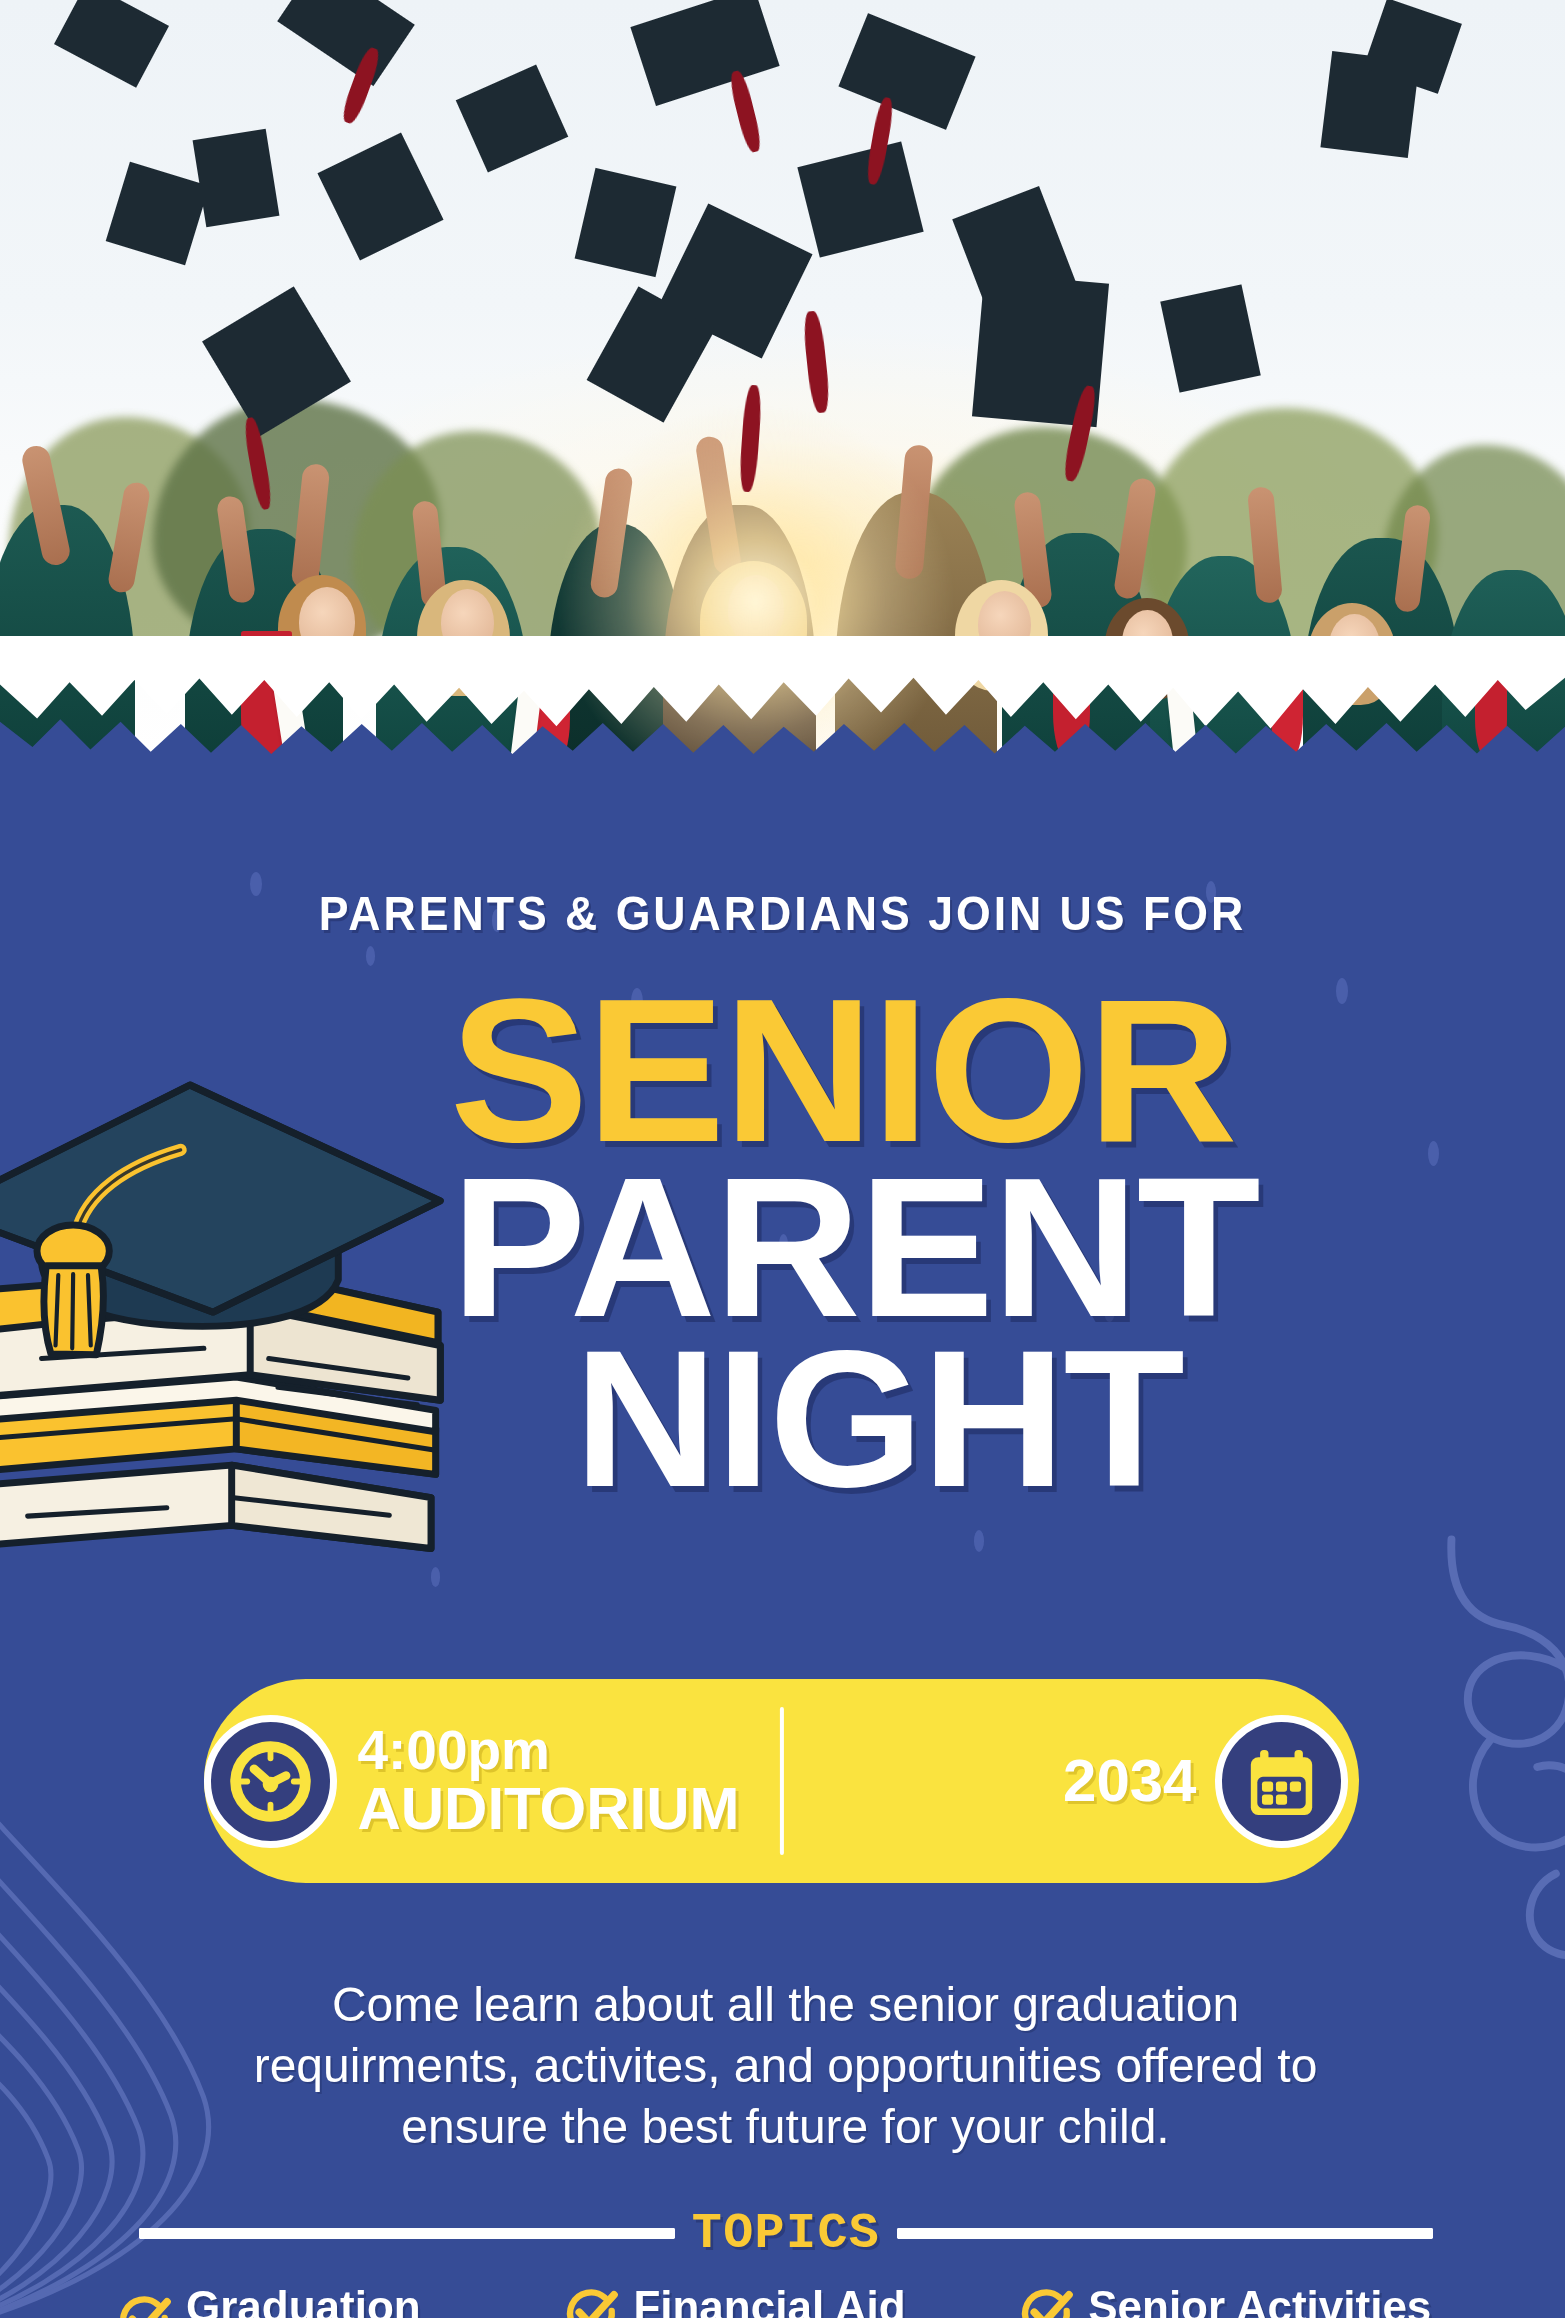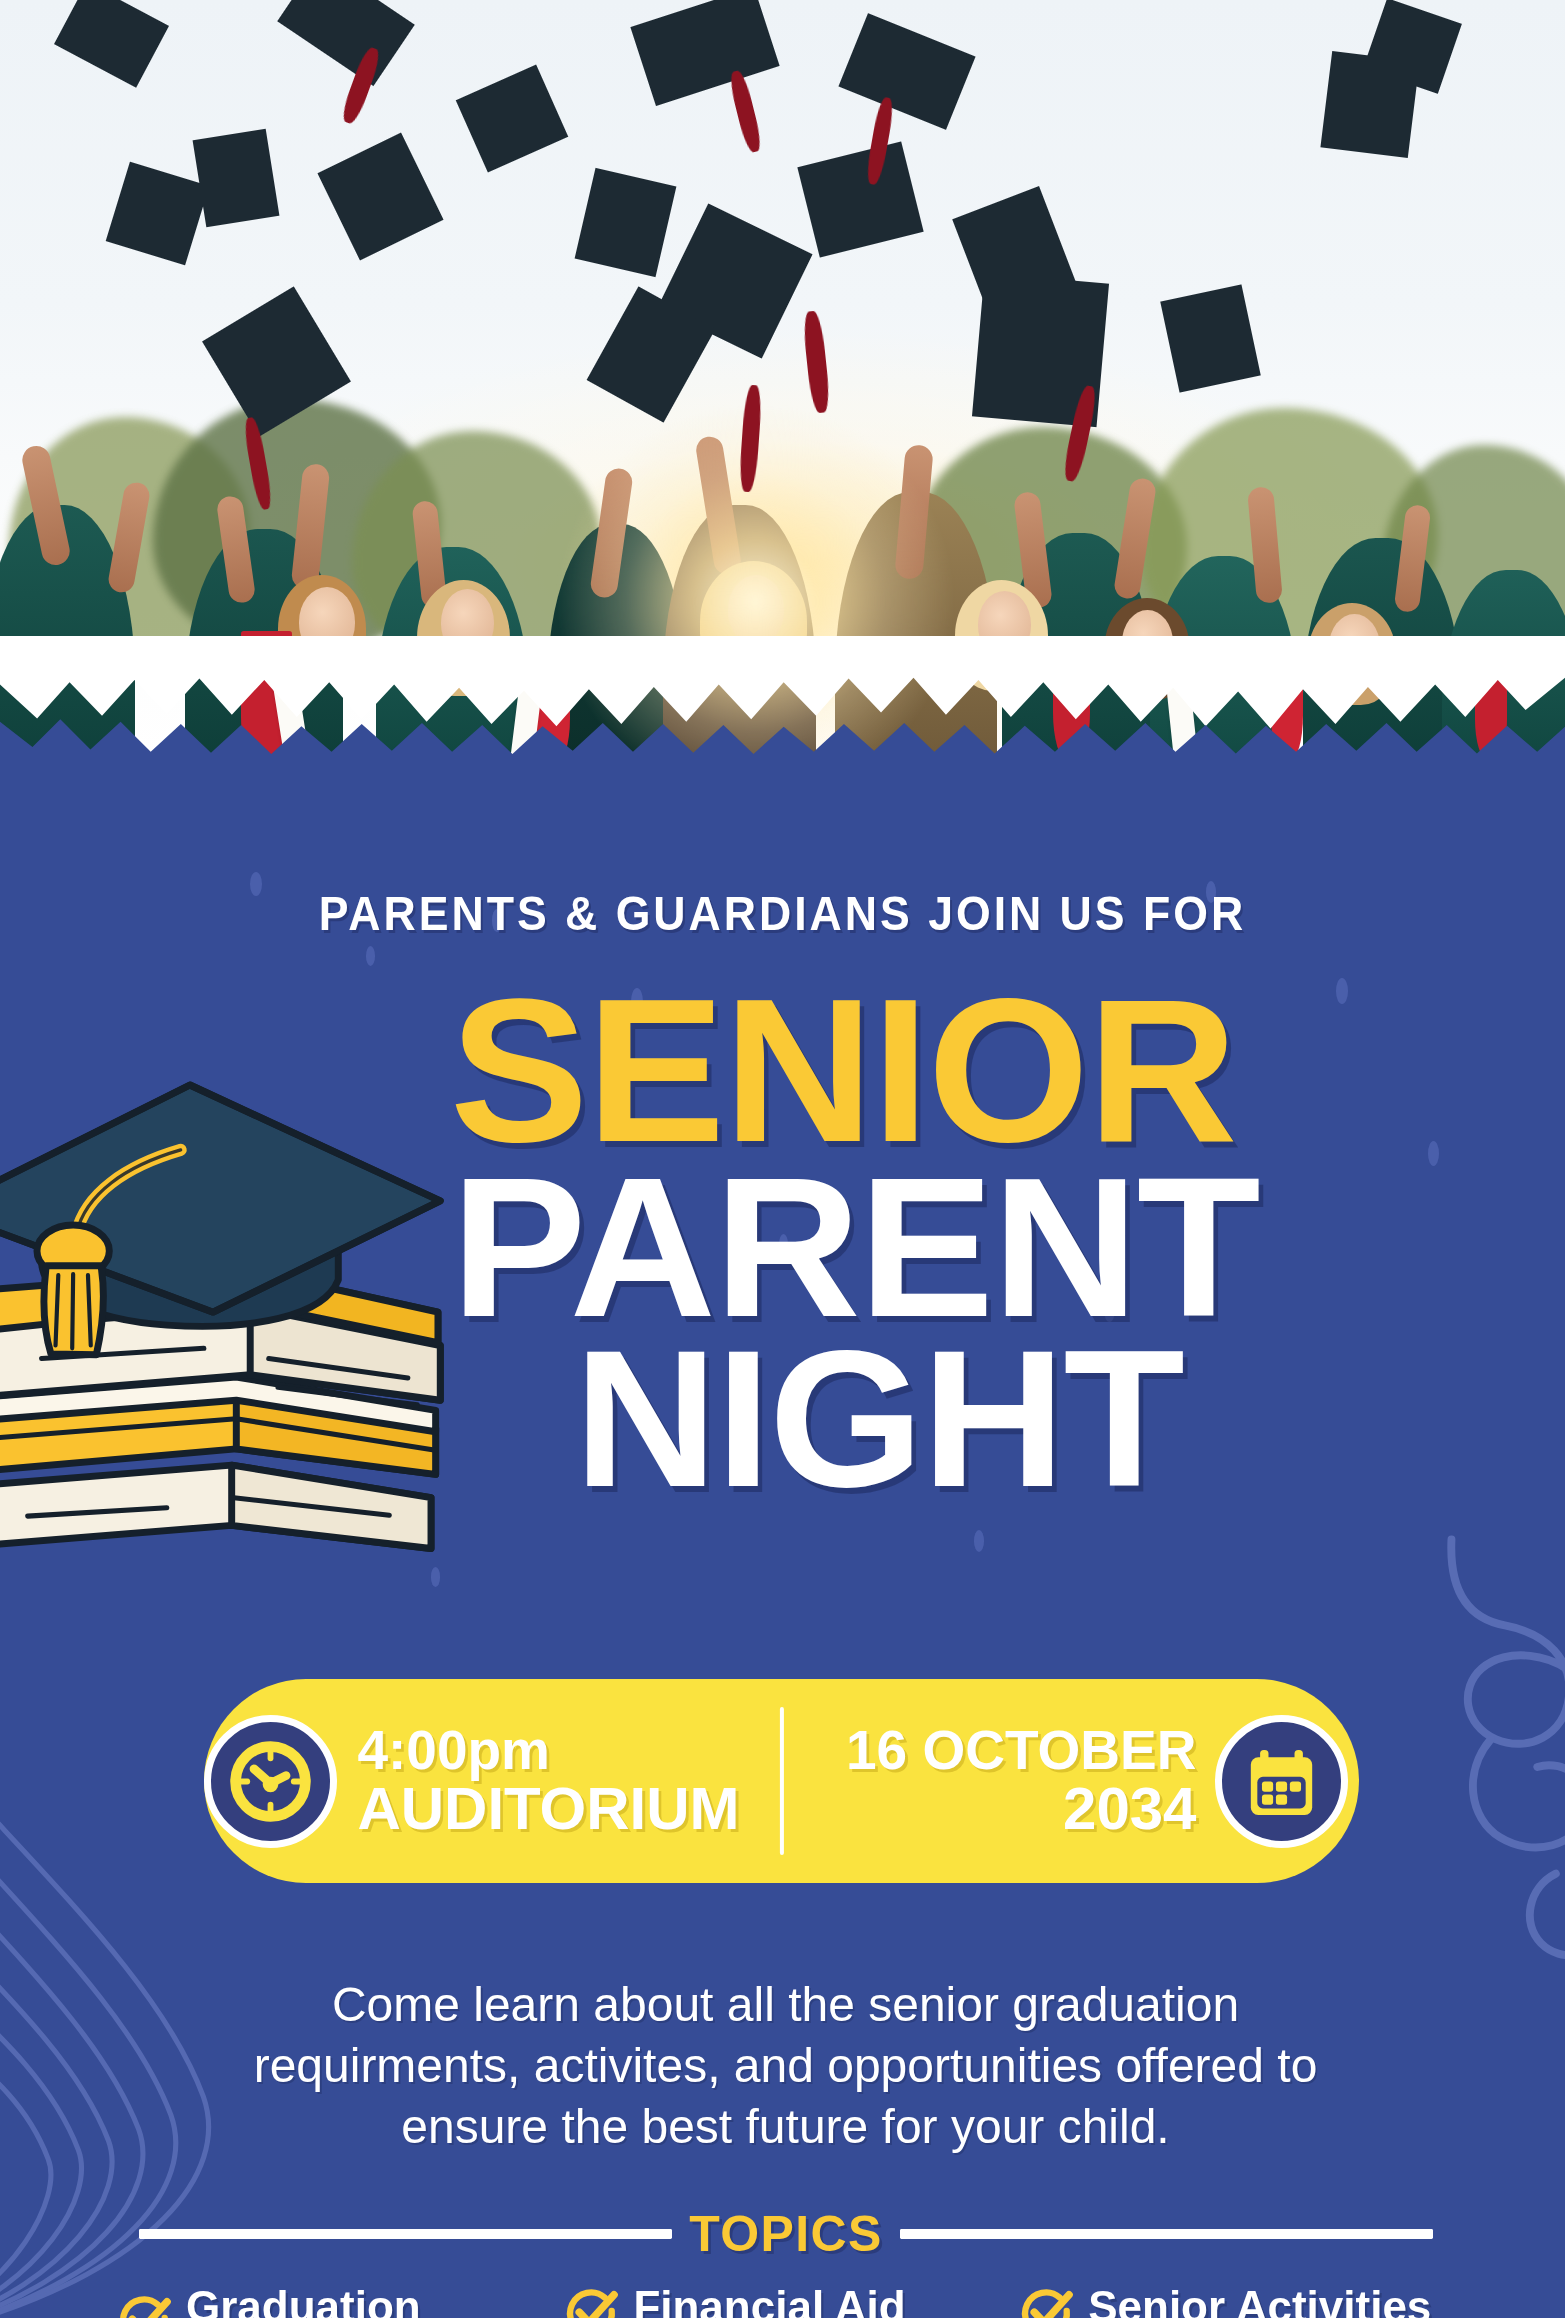--- a/index.html
+++ b/index.html
@@ -167,21 +167,21 @@
     text-align:center; color:#ffffff;
     font-size:48px; line-height:1.27;
     font-weight:400;
     font-stretch:condensed;
     text-shadow:1.9px 2.3px 0 rgba(22,32,80,.3);
   }
 
   
   .topics-head {
     position:absolute; left:139px; top:2205px; width:1294px;
-    display:flex; align-items:center; gap:17px;
+    display:flex; align-items:center; gap:17px;font-family:Liberation Mono, monospace;
   }
   .rule { flex:1; height:10.2px; background:#ffffff; border-radius:1.4px; }
   .topics-label {
     color:#FAC935; font-size:50px; font-weight:800;
     font-stretch:condensed; letter-spacing:1.4px;
     text-shadow:2.8px 3.2px 0 rgba(22,32,80,.35);
   }
 
   .topics-grid {
     position:absolute; left:116px; top:2282px; width:1345px;
@@ -416,21 +416,20 @@
         </svg>
       </div>
       <div class="pill-text left-text">
         <span class="pt-big">4:00pm</span>
         <span class="pt-sub">AUDITORIUM</span>
       </div>
     </div>
 
     <div class="pill-half">
       <div class="pill-text right-text">
-        <span class="pt-big">16 OCTOBER</span>
         <span class="pt-sub">2034</span>
       </div>
       <div class="icon-circle" style="margin-right:11px;">
         <svg viewBox="0 0 100 100" width="93" height="93" aria-hidden="true">
           <rect x="27" y="16" width="9" height="16" rx="4" fill="#FAE33F"></rect>
           <rect x="64" y="16" width="9" height="16" rx="4" fill="#FAE33F"></rect>
           <rect x="17" y="24" width="66" height="62" rx="8" fill="#FAE33F"></rect>
           <rect x="24" y="45" width="52" height="34" rx="6" fill="#343F7E"></rect>
           <rect x="29" y="50" width="12" height="11" rx="3" fill="#FAE33F"></rect>
           <rect x="44" y="50" width="12" height="11" rx="3" fill="#FAE33F"></rect>

